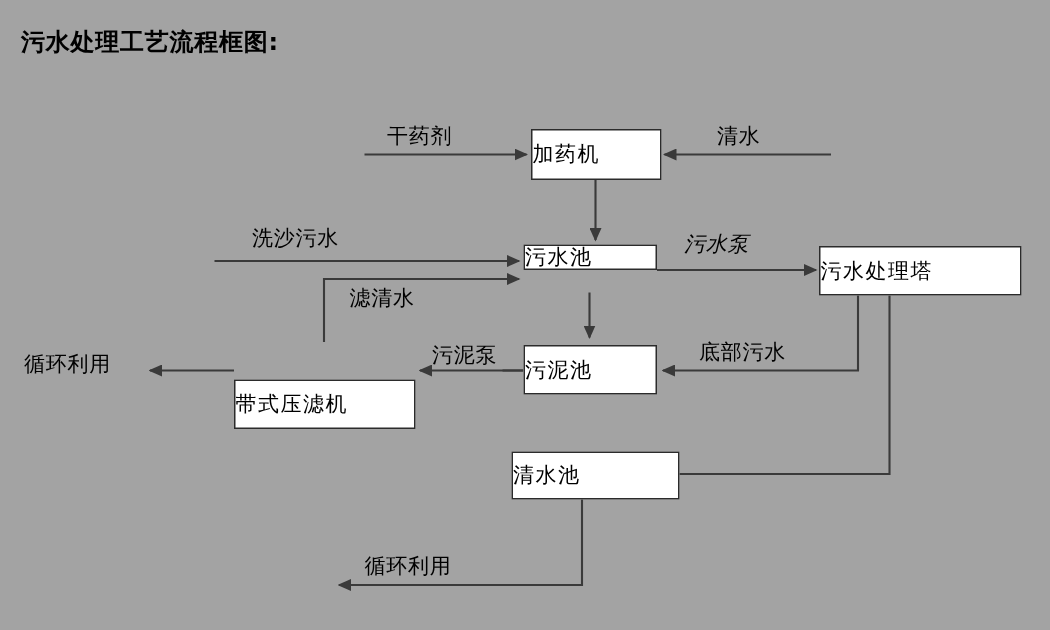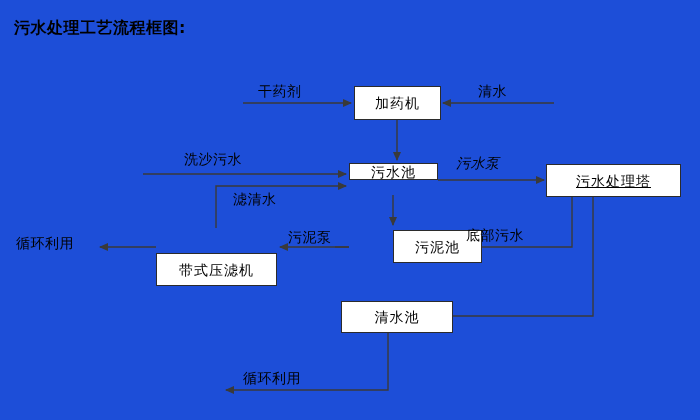--- a/index.html
+++ b/index.html
@@ -12,21 +12,21 @@
     height: 420px;
     font-family: "DejaVu Sans", "Liberation Sans", sans-serif;
     color: #000000;
     overflow: hidden;
     position: relative;
   }
   #canvas {
     position: relative;
     width: 700px;
     height: 420px;
-    background: #1d4ed8;
+    background: #a3a3a3;
   }
   #flow-svg {
     position: absolute;
     left: 0;
     top: 0;
     width: 700px;
     height: 420px;
   }
   .title {
     position: absolute;
@@ -37,21 +37,20 @@
     letter-spacing: 0.5px;
     white-space: nowrap;
   }
   .node {
     position: absolute;
     border: 1px solid #2b2b2b;
     background: #ffffff;
     box-sizing: border-box;
     display: flex;
     align-items: center;
-    justify-content: center;
     font-size: 14px;
     line-height: 1;
     white-space: nowrap;
     letter-spacing: 1px;
   }
   .edge-label {
     position: absolute;
     font-size: 14px;
     white-space: nowrap;
     line-height: 1;
@@ -116,41 +115,41 @@
   </svg>
 
   <div class="node" style="left:354px; top:86px; width:87px; height:34px;">
     <span>加药机</span>
   </div>
 
   <div class="node" style="left:349px; top:163px; width:89px; height:17px;">
     <span>污水池</span>
   </div>
 
-  <div class="node" style="left:546px; top:164px; width:135px; height:33px;text-decoration:underline;">
+  <div class="node" style="left:546px; top:164px; width:135px; height:33px;">
     <span>污水处理塔</span>
   </div>
 
   <div class="node" style="left:156px; top:230px; width:121px; height:33px;margin-top:23px;">
     <span>带式压滤机</span>
   </div>
 
-  <div class="node" style="left:349px; top:230px; width:89px; height:33px;margin-left:44px;">
+  <div class="node" style="left:349px; top:230px; width:89px; height:33px;">
     <span>污泥池</span>
   </div>
 
   <div class="node" style="left:341px; top:301px; width:112px; height:32px;">
     <span>清水池</span>
   </div>
 
   <div class="io-label" style="left:258px; top:84px;">干药剂</div>
 
   <div class="io-label" style="left:478px; top:84px;">清水</div>
 
-  <div class="io-label" style="left:184px; top:152px;text-align:center;">洗沙污水</div>
+  <div class="io-label" style="left:168px; top:152px;text-align:center;">洗沙污水</div>
 
   <div class="io-label" style="left:16px; top:236px;">循环利用</div>
 
   <div class="edge-label" style="left:233px; top:192px;">滤清水</div>
 
   <div class="edge-label" style="left:456px; top:156px;font-style:italic;">污水泵</div>
 
   <div class="edge-label" style="left:288px; top:230px;">污泥泵</div>
 
   <div class="edge-label" style="left:466px; top:228px;">底部污水</div>

